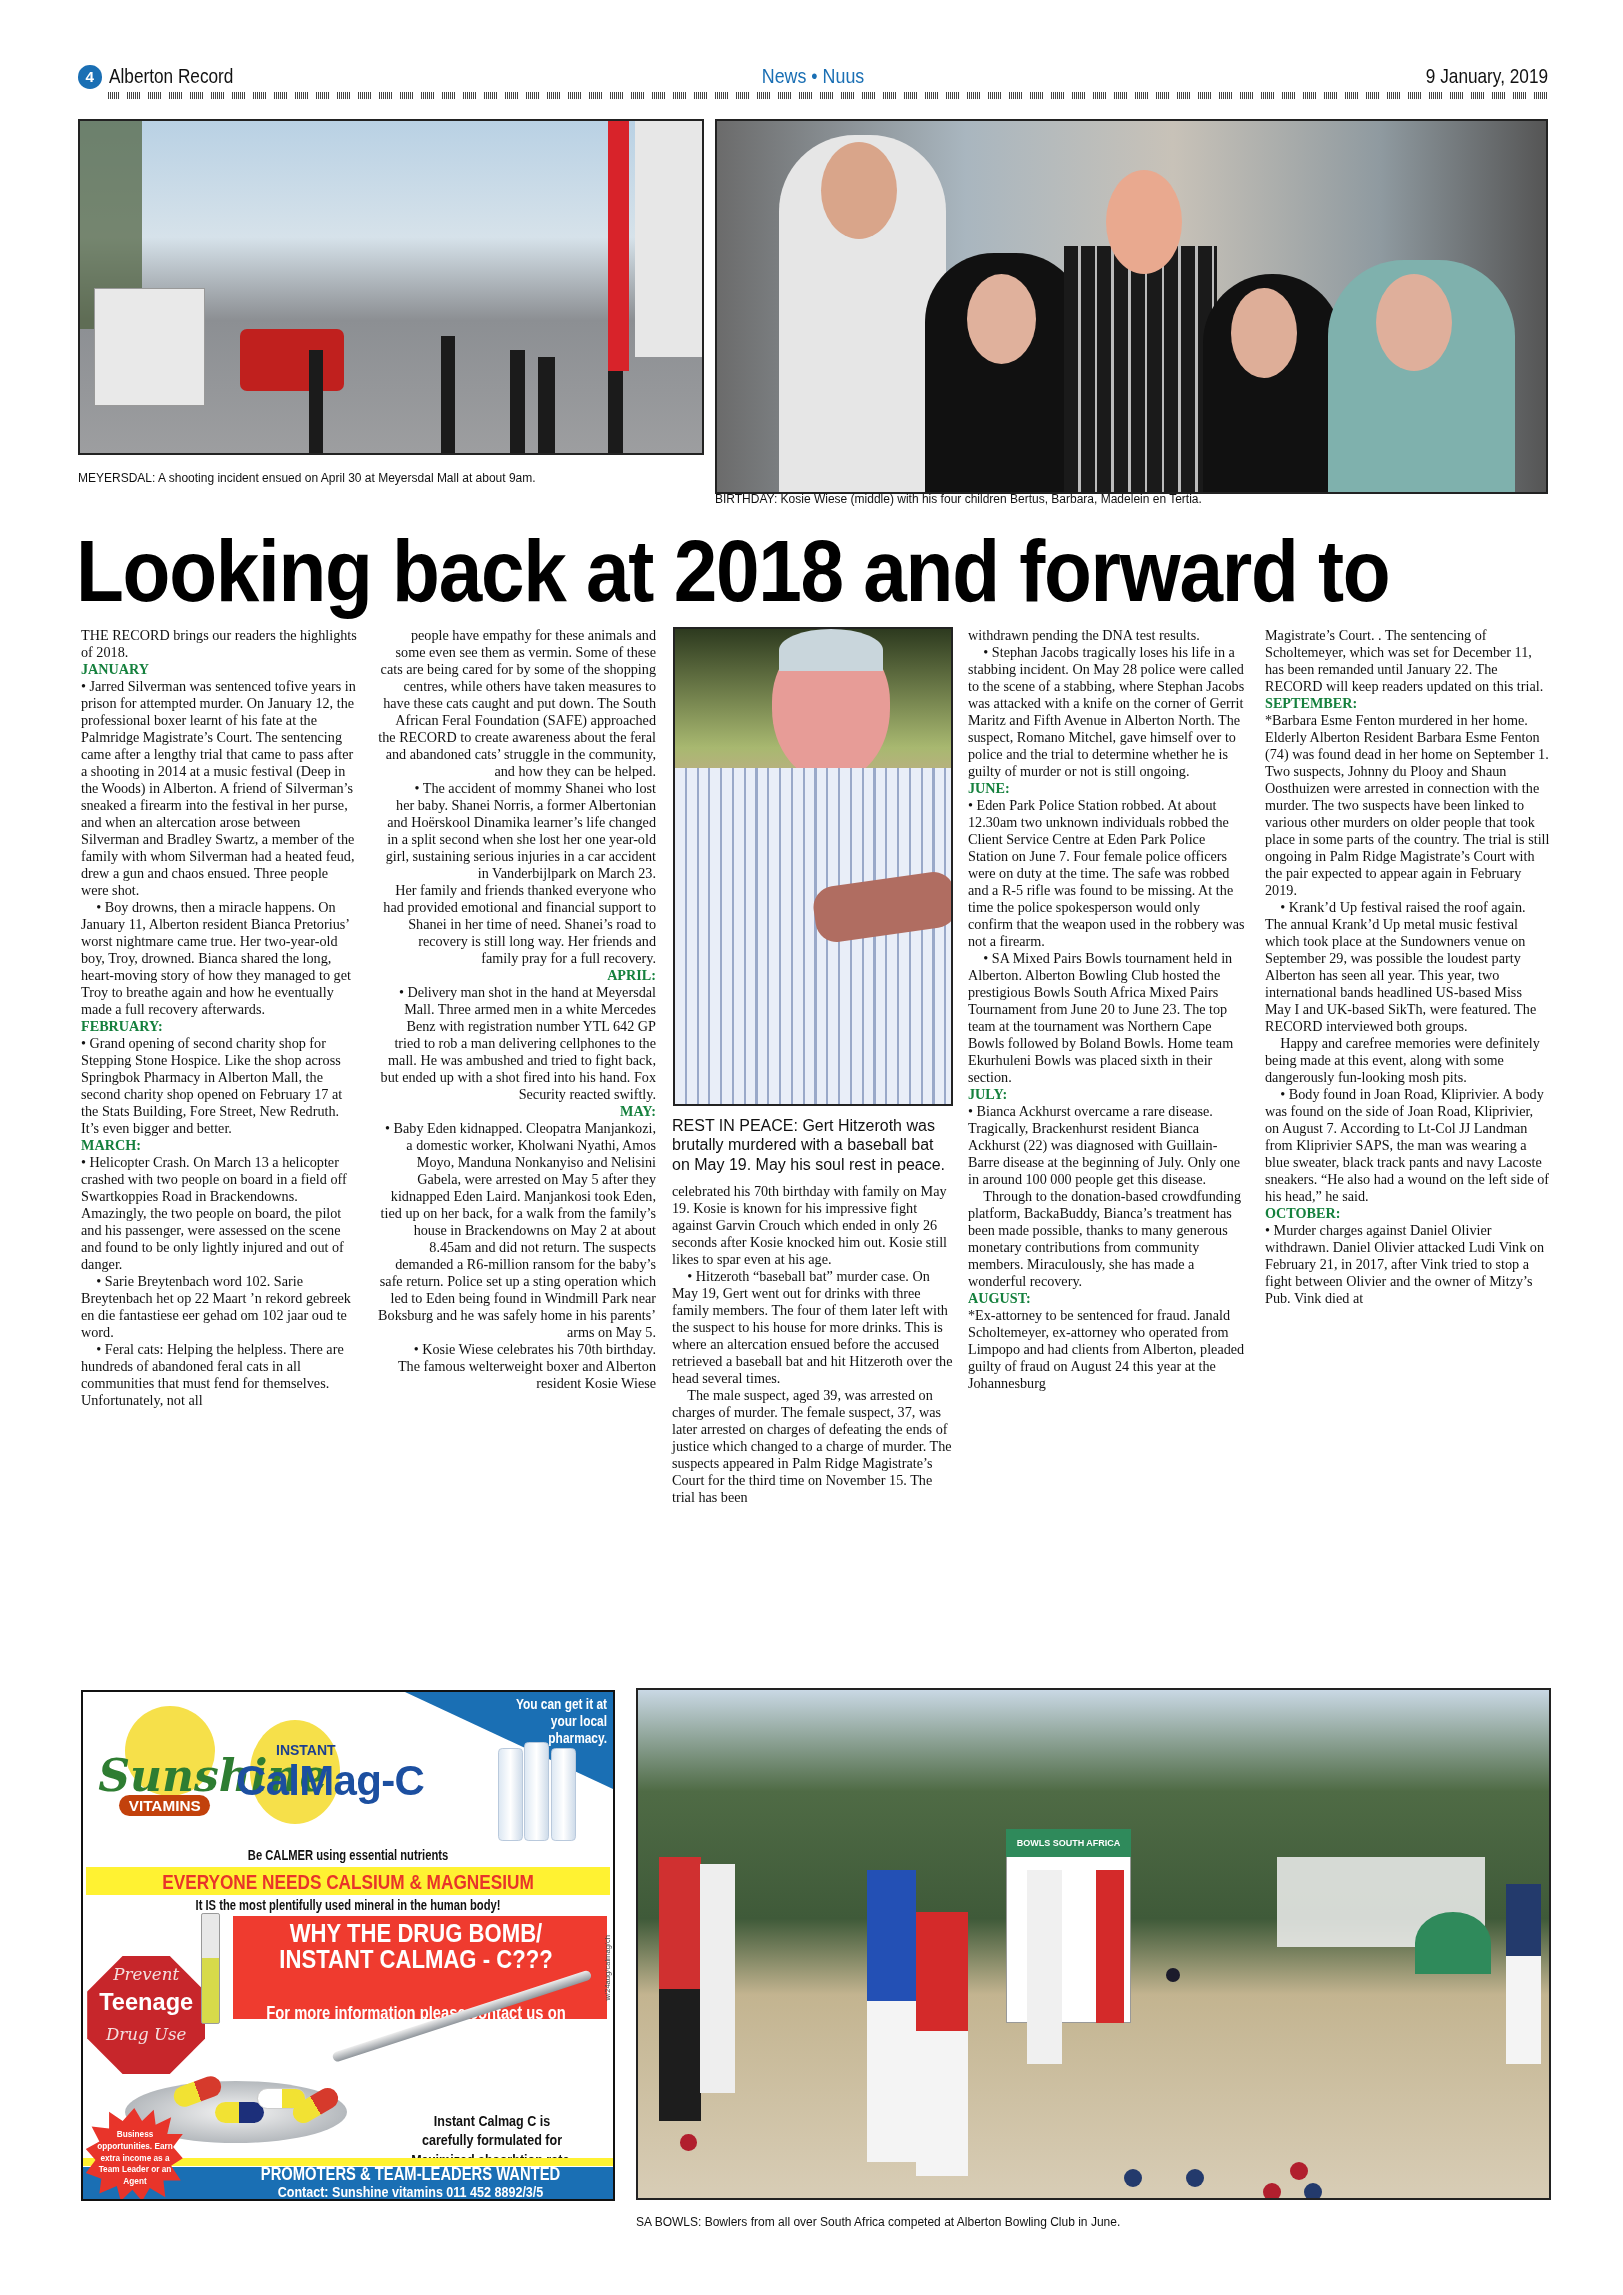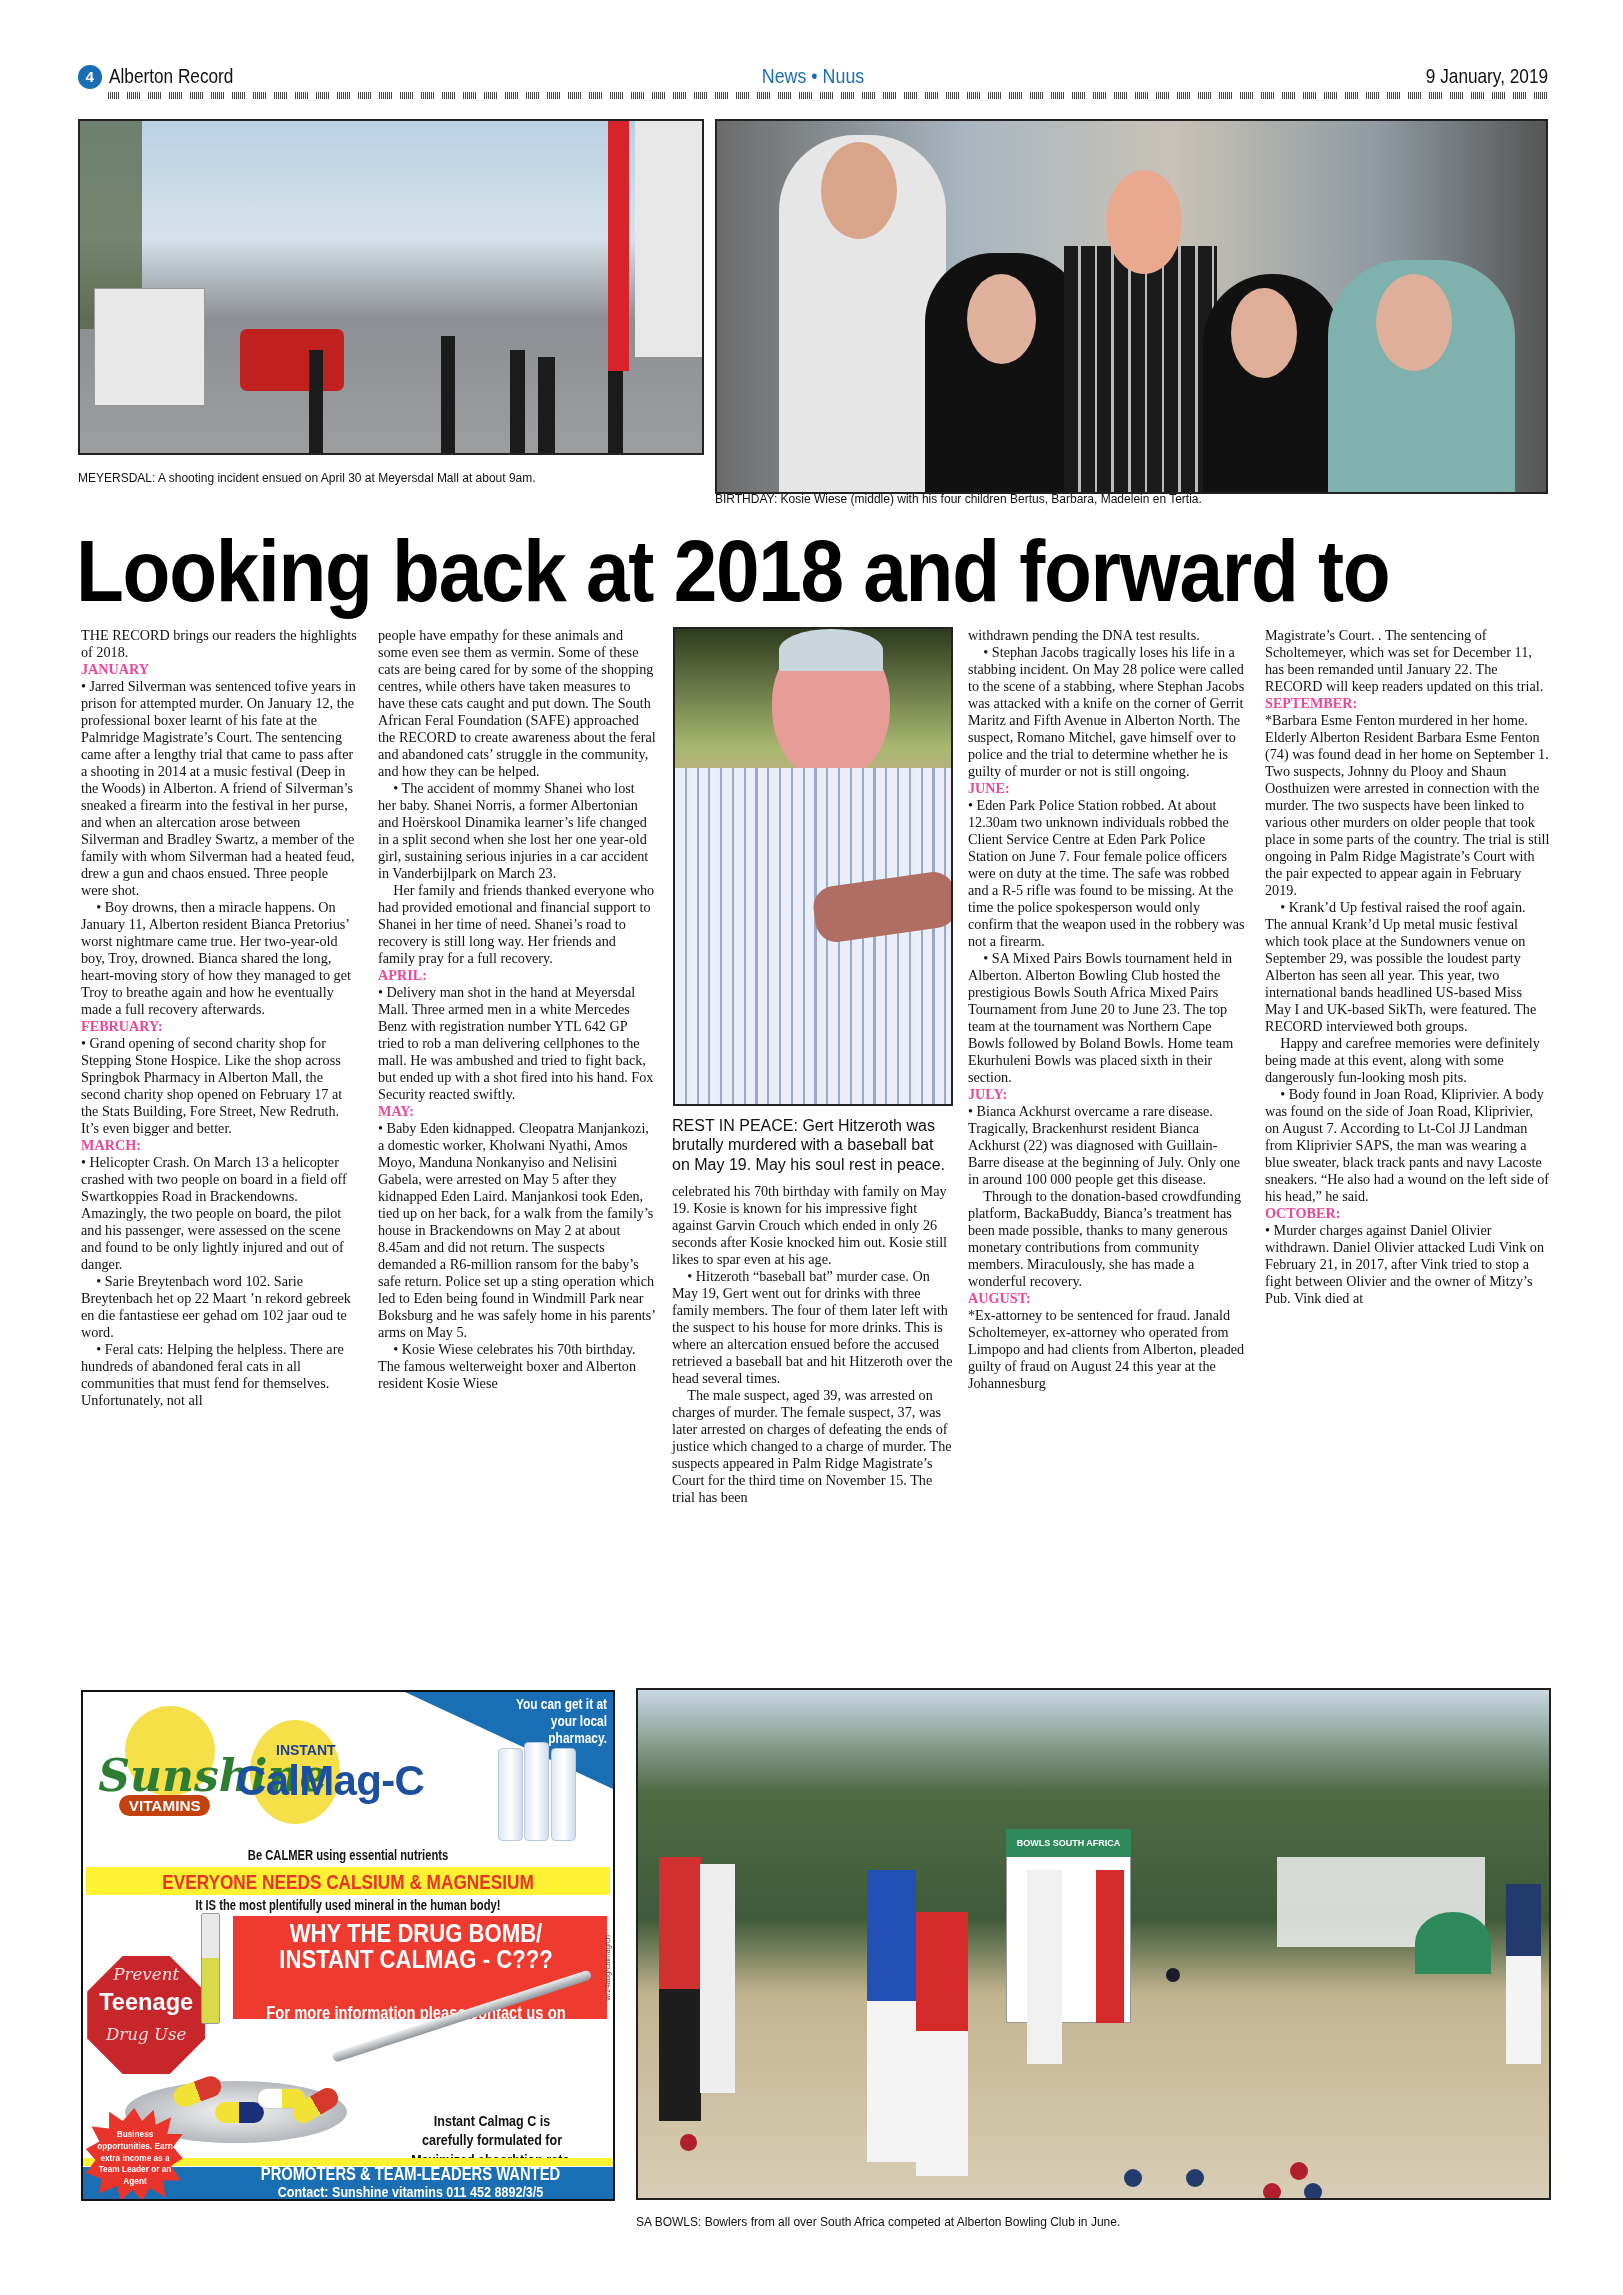--- a/index.html
+++ b/index.html
@@ -34,23 +34,23 @@
   .cap-rip { left: 672px; top: 1116px; width: 283px; font-size: 16px; line-height: 19.4px; }
   .cap-bowls { left: 636px; top: 2213px; width: 915px; }
 
   .headline { position: absolute; left: 76px; top: 522px; font-family: "Liberation Sans", sans-serif; font-size: 87px; line-height: 97px;
     letter-spacing: -1.4px; transform: scaleX(0.9); transform-origin: left top; white-space: nowrap; color: #000; }
 
   
   .col { position: absolute; font-size: 14.2px; line-height: 17px; text-align: left; color: #111; }
   .col p { text-indent: 0; }
   .col p.indent { text-indent: 15.3px; }
-  .col .month { color: #ec4899; font-weight: bold; }
+  .col .month { color: #15803d; font-weight: bold; }
   .col1 { left: 81px; top: 627px; width: 278px; }
-  .col2 { left: 378px; top: 627px; width: 278px; }
+  .col2 { left: 378px; top: 627px; width: 278px; text-align: right; }
   .col3 { left: 672px; top: 1183px; width: 283px; }
   .col4 { left: 968px; top: 627px; width: 278px; }
   .col5 { left: 1265px; top: 627px; width: 285px; }
 
   
   .ad { position: absolute; left: 81px; top: 1690px; width: 534px; height: 511px; border: 2.1px solid #111; background: #fff; overflow: hidden;
     font-family: "Liberation Sans", sans-serif; }
   .ad-corner { position: absolute; right: 0; top: 0; width: 208px; height: 97px; background: #1a6fb4; clip-path: polygon(0 0, 100% 0, 100% 100%); }
   .ad-pharmacy { position: absolute; right: 5.6px; top: 4.2px; width: 132px; color: #fff; font-weight: bold; font-size: 14px; line-height: 16.7px; text-align: right; transform: scaleX(0.85); transform-origin: right top; }
   .ad-sun { position: absolute; border-radius: 50%; background: #f6e04a; }

